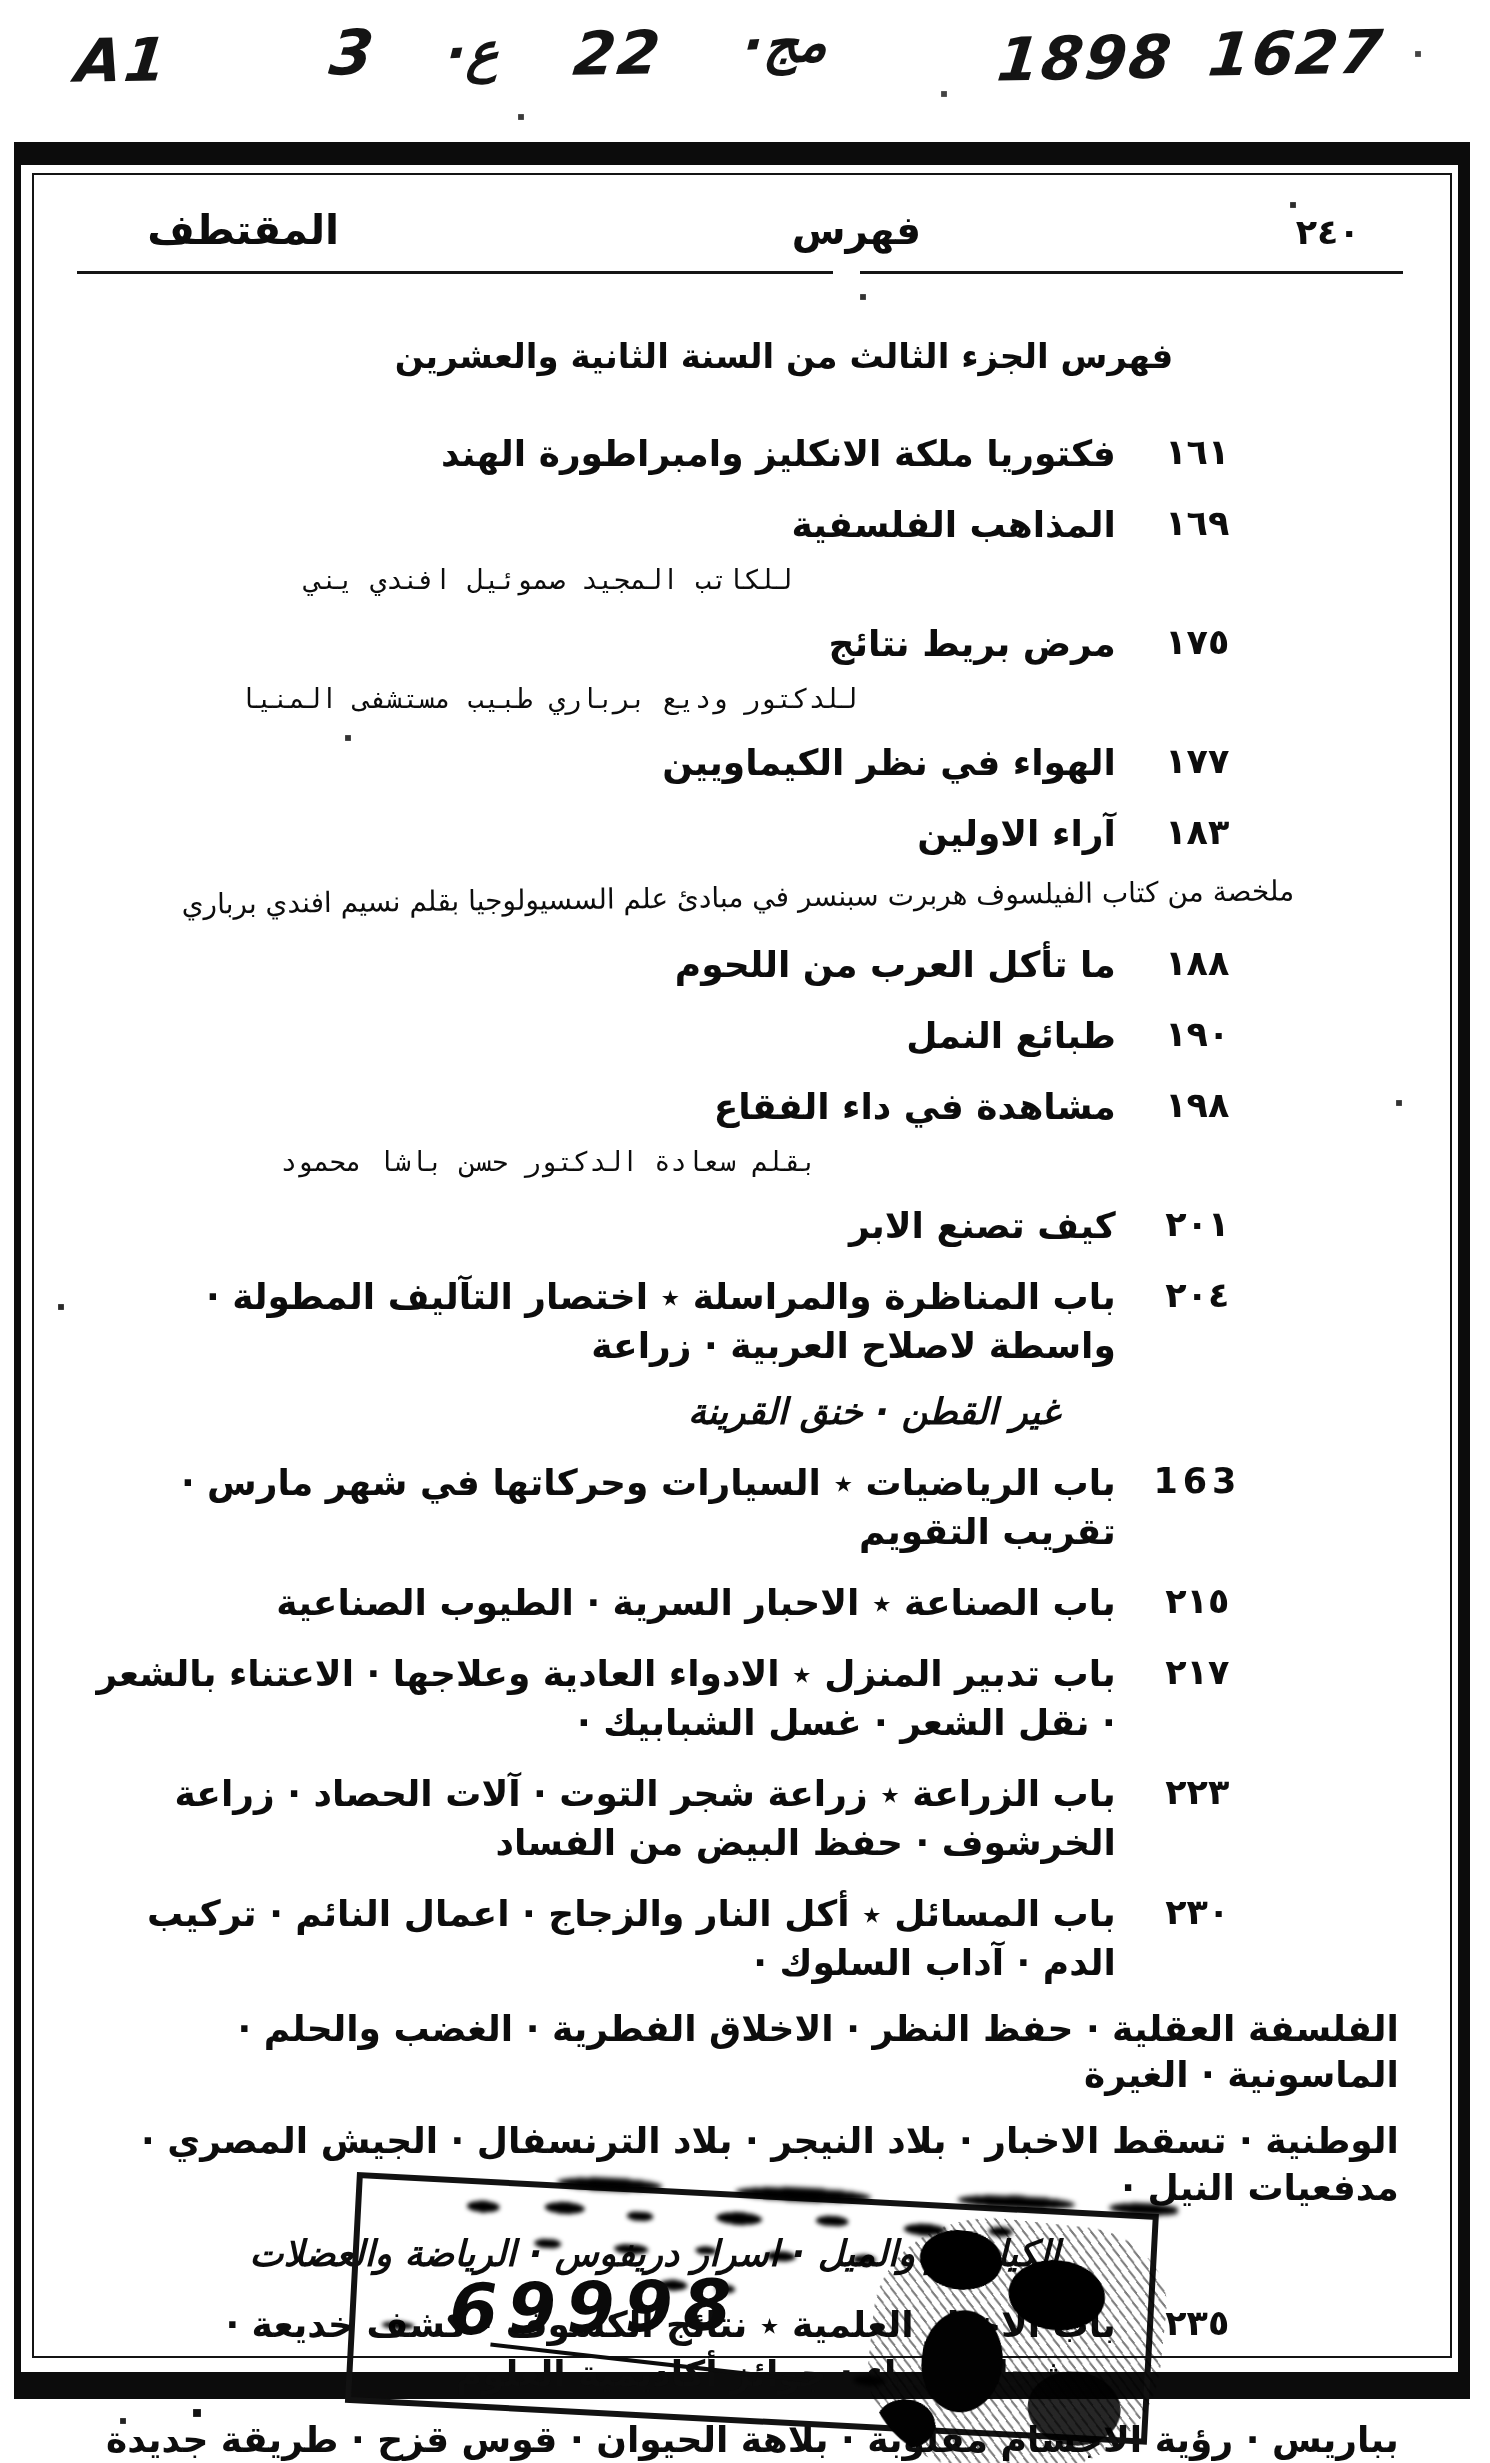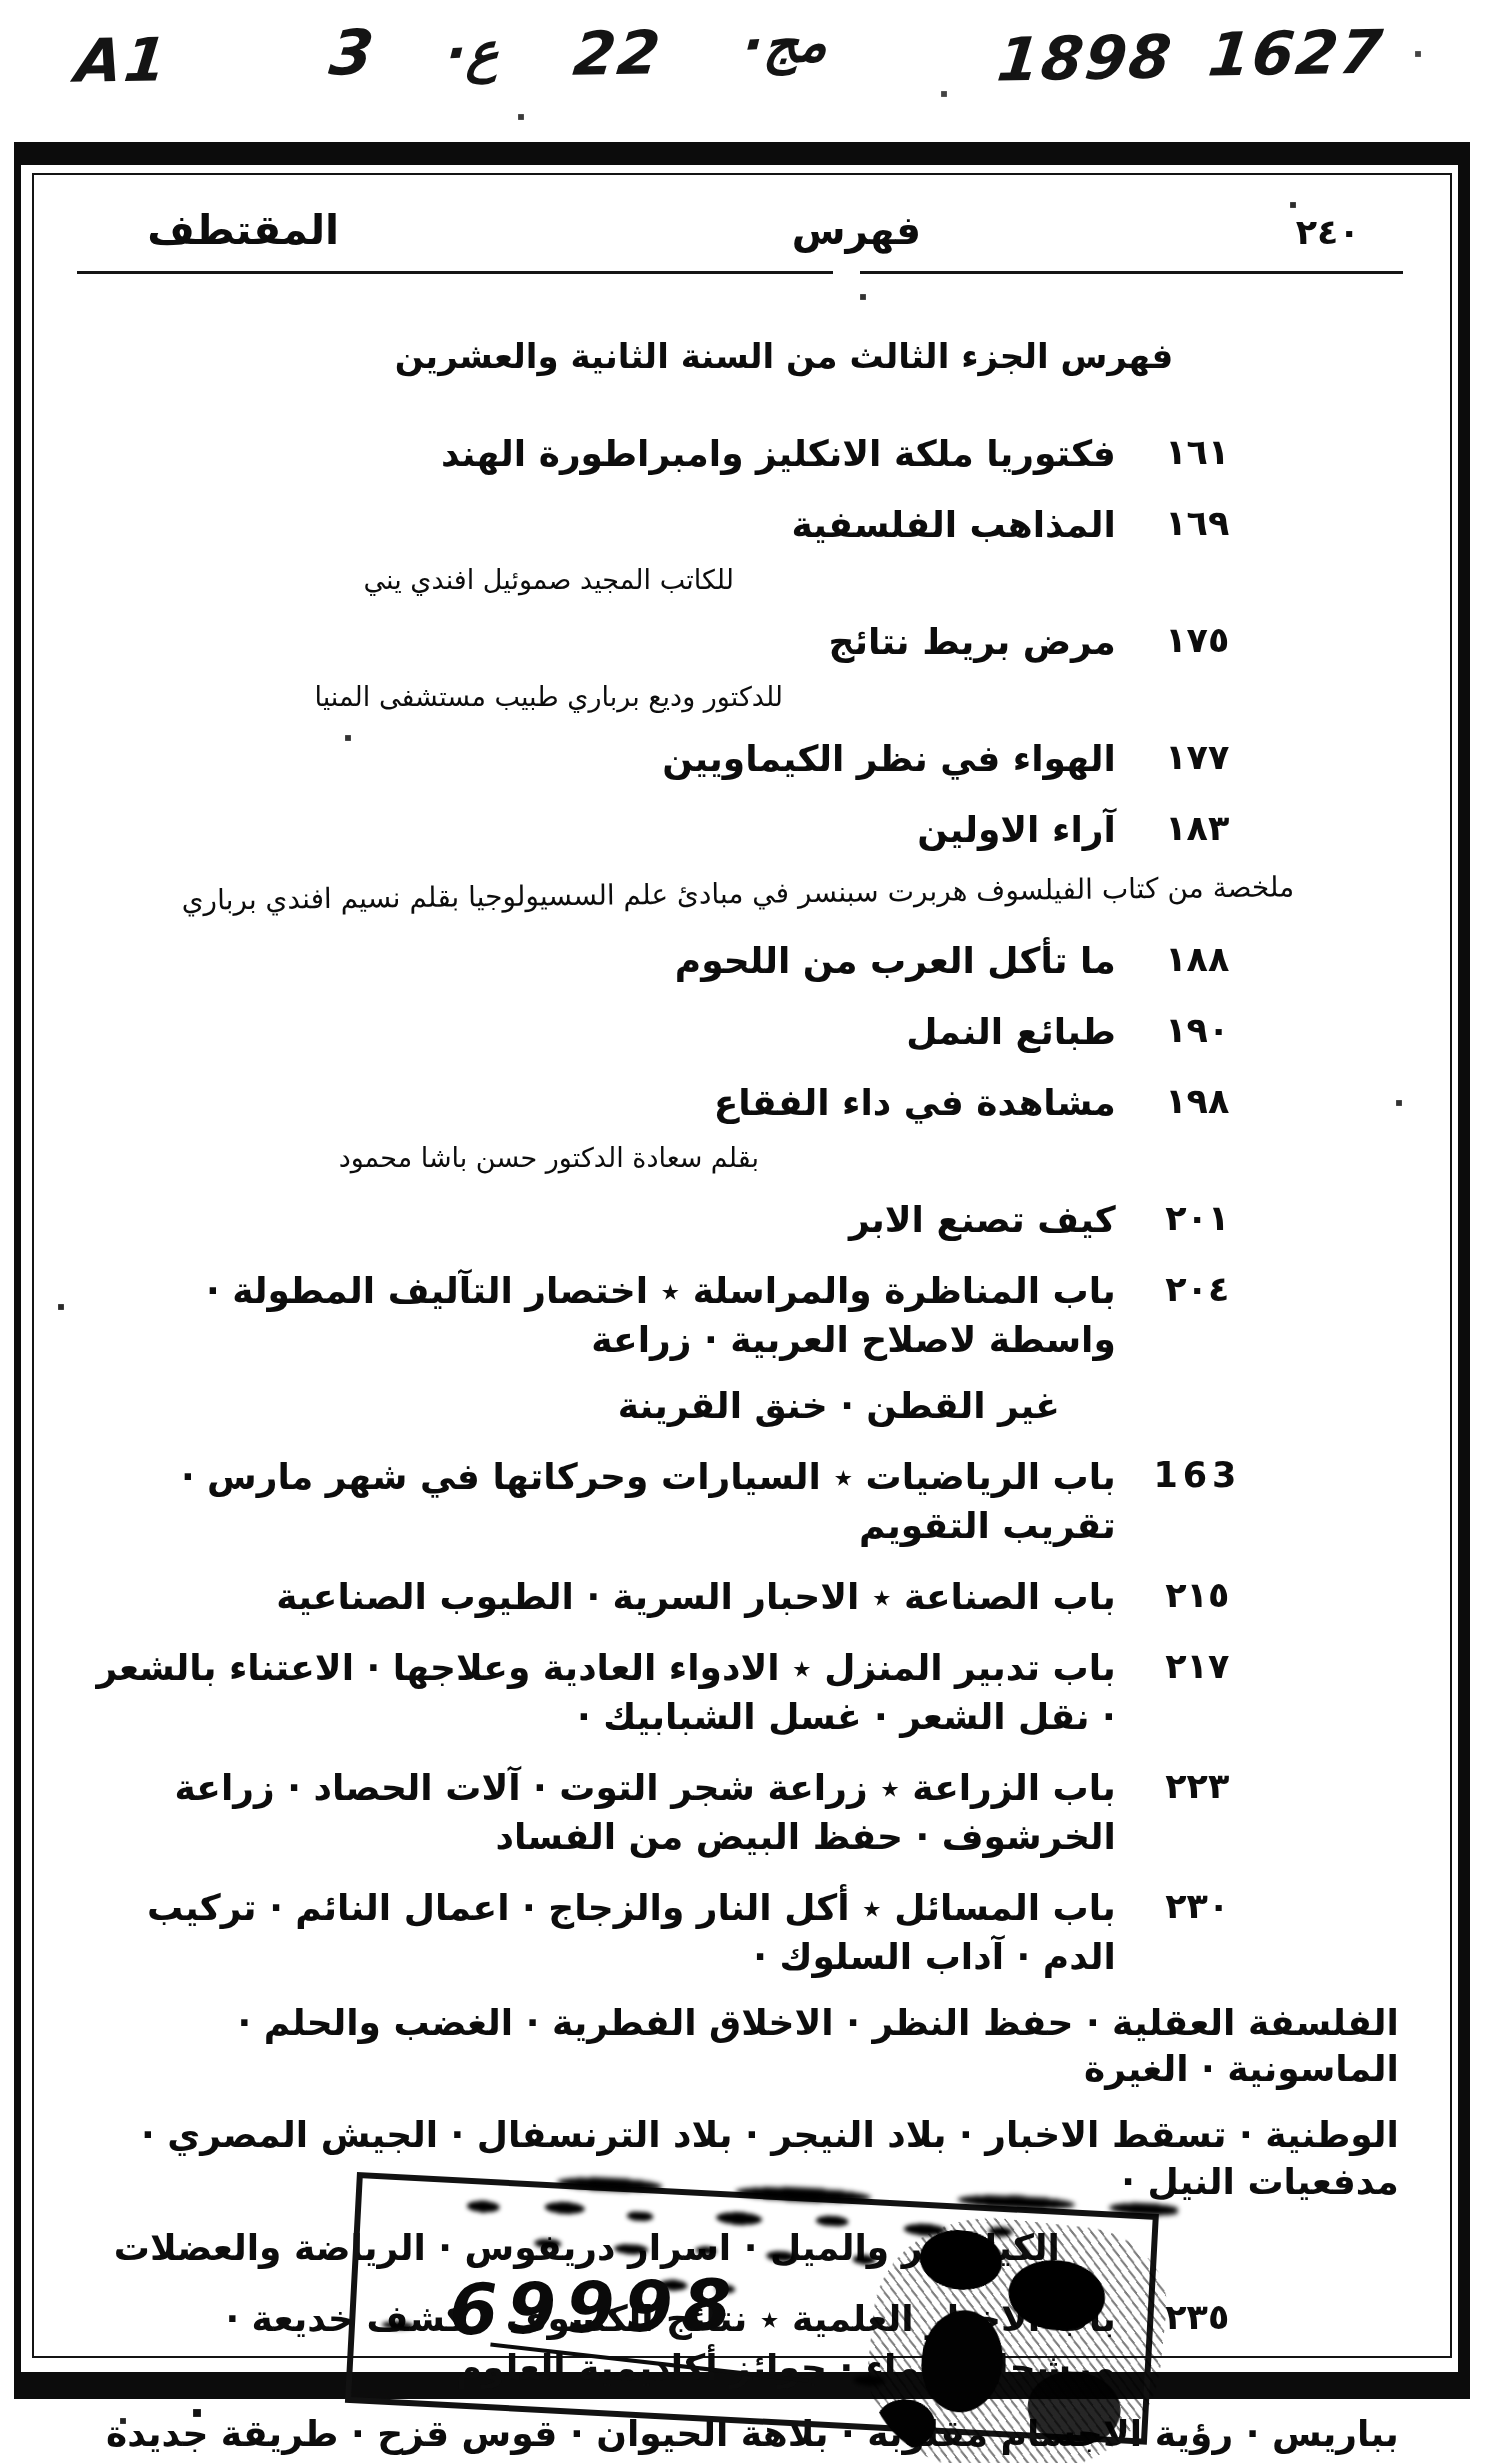--- a/index.html
+++ b/index.html
@@ -62,28 +62,29 @@
   .toc-row .num{
     min-width:93px;text-align:center;font-size:35px;font-weight:600;
     letter-spacing:4.9px;white-space:nowrap;padding-top:1.9px;
   }
   .toc-row .ttl{
     flex:1;text-align:right;font-size:36px;font-weight:600;line-height:1.36;
   }
   .byline{
     text-align:center;font-size:27px;font-weight:500;
     margin:-7.8px 233px 23px 0;
+    font-family:Liberation Mono, monospace;
   }
   .widenote{
     text-align:center;font-size:28px;font-weight:500;
     margin:0 -153px 27px -7.8px;transform:rotate(-0.7deg);
   }
   .cont{font-size:36px;font-weight:600;line-height:1.3;margin:-3.9px 0 23px 0;}
   .cont-full{margin-right:-155px;margin-left:-5.8px;text-align:right;}
-  .cont-short{margin-right:184px;text-align:right;}
+  .cont-short{margin-right:184px;text-align:right;font-style:italic;}
 
   
   .stamp{
     position:absolute;left:357px;top:2172px;width:803px;height:231px;
     border:6.8px solid #121212;box-sizing:border-box;
     transform:rotate(3deg);transform-origin:top left;
     background:transparent;z-index:5;
   }
   .smudge{position:absolute;filter:blur(1.9px);}
   .smudge-1{

